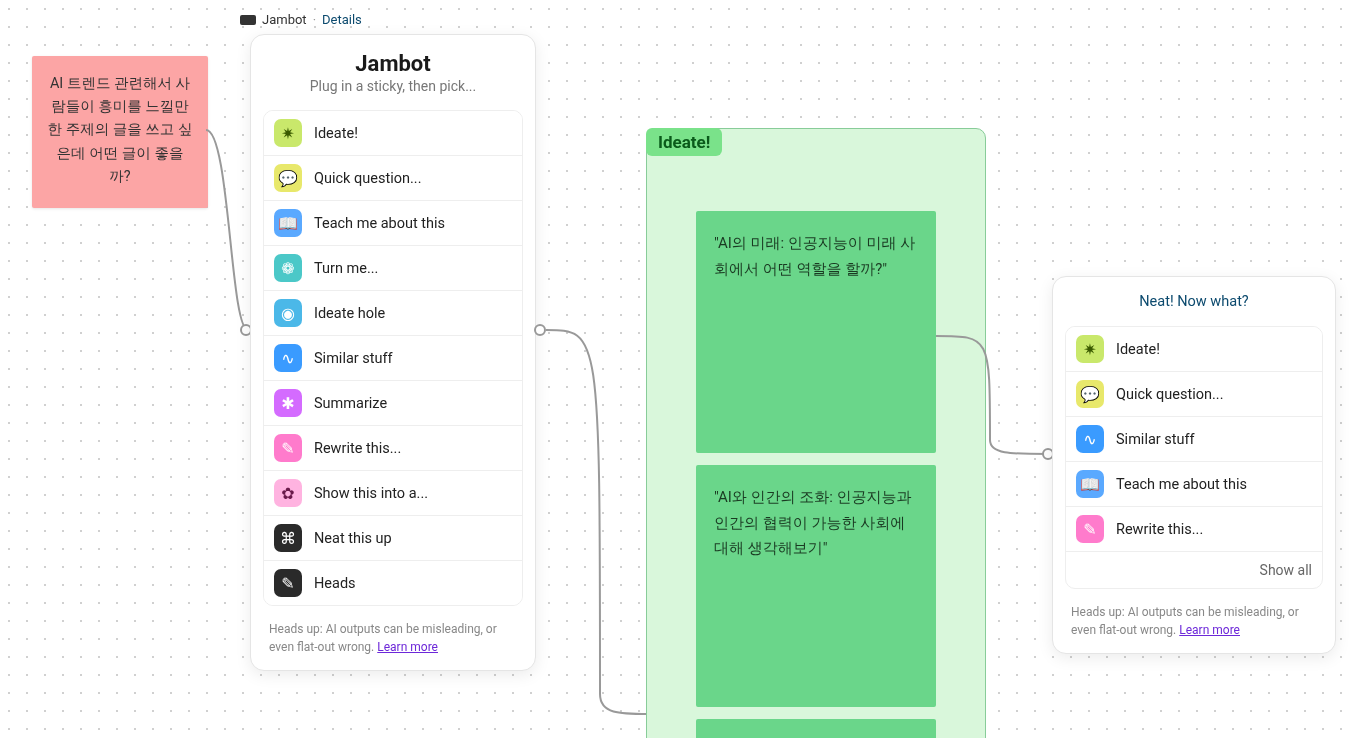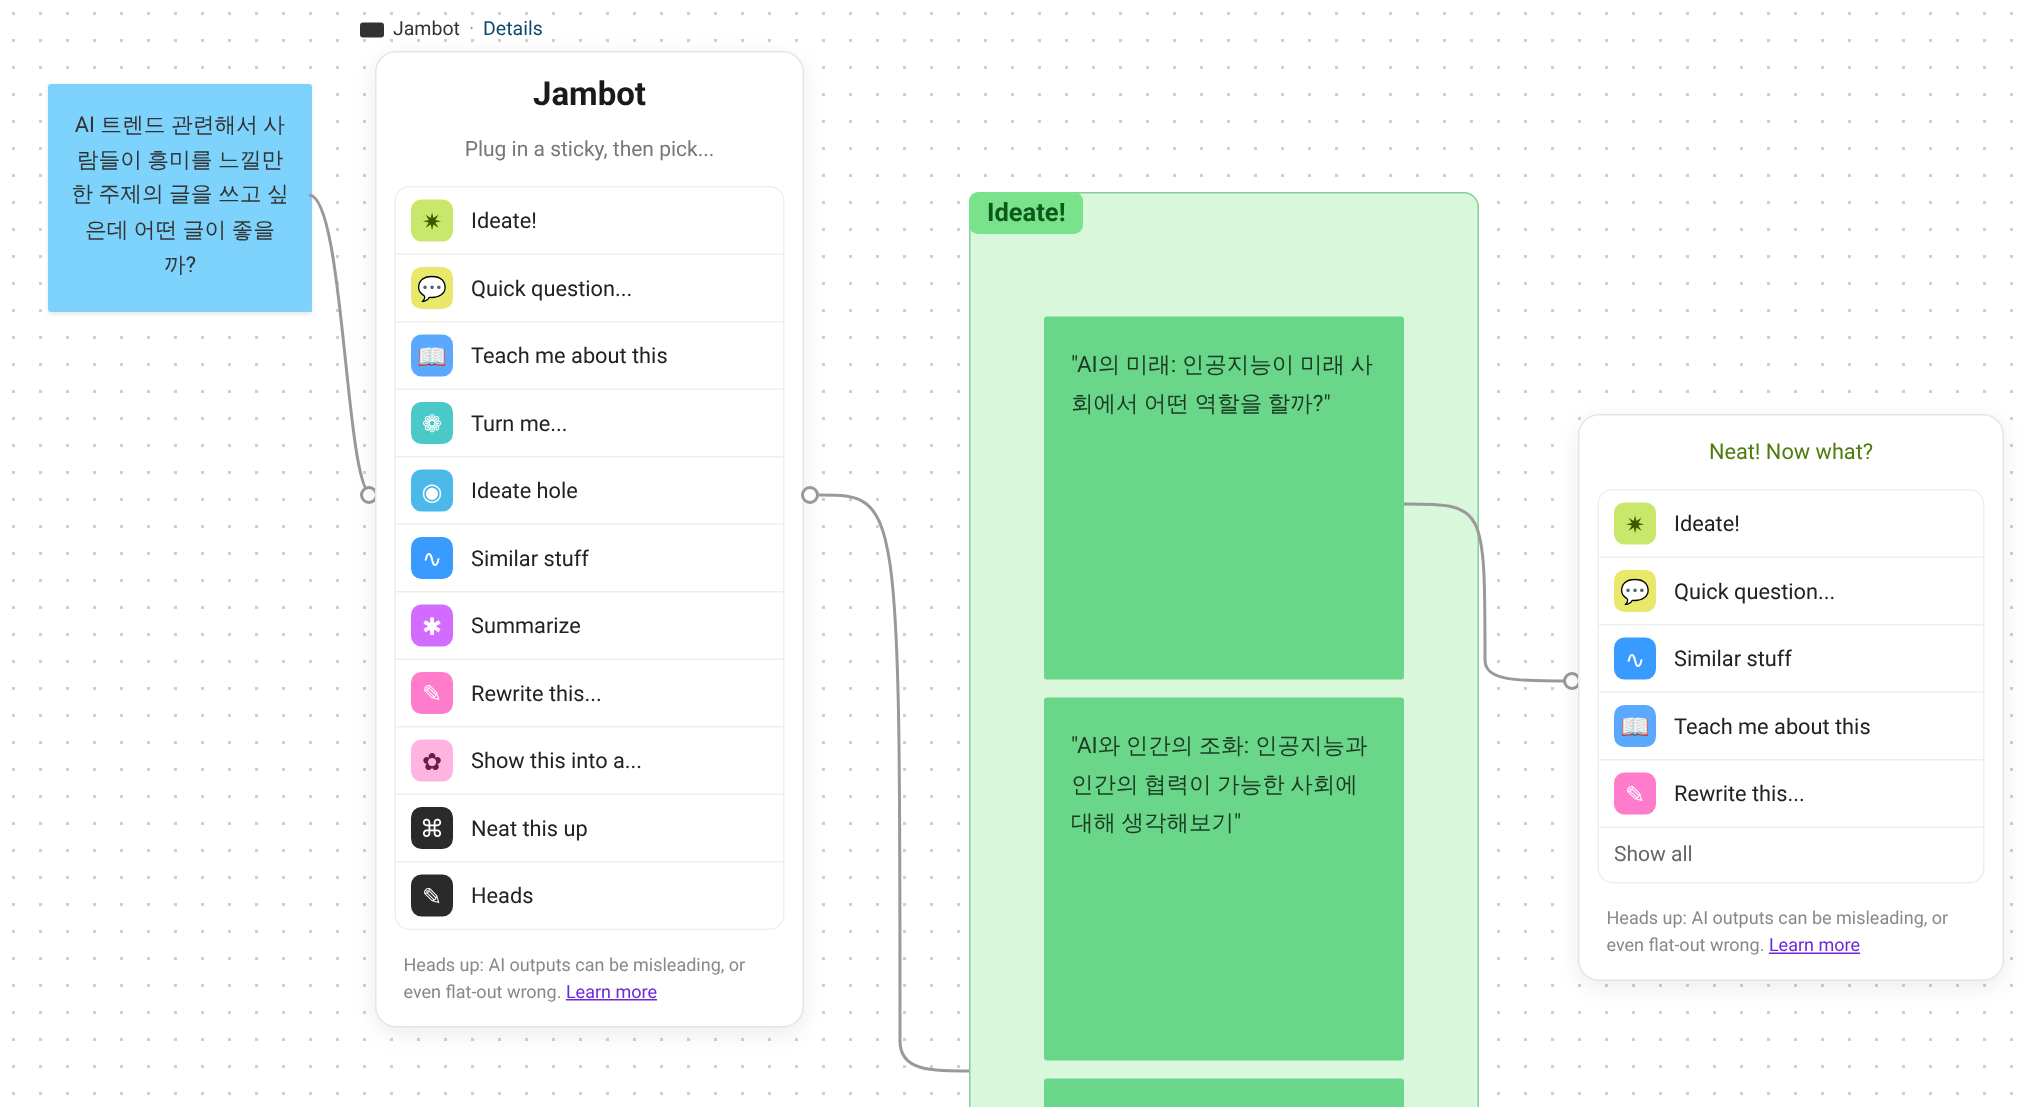--- a/index.html
+++ b/index.html
@@ -19,21 +19,21 @@
   .header-crumb .logo {
     width: 16px; height: 10px; background: #333; border-radius: 2px;
     position: relative;
   }
   .header-crumb .dot { color: #999; }
   .header-crumb .details { color: #0c4a6e; }
 
   .sticky {
     position: absolute;
     width: 176px; height: 152px;
-    background: #7dd3fc;
+    background: #fca5a5;
     padding: 16px 14px;
     font-size: 14.5px;
     line-height: 1.6;
     text-align: center;
     color: #333;
     border-radius: 2px;
     box-shadow: 0 1px 3px rgba(0,0,0,0.1);
   }
   .sticky.yellow { top: 56px; left: 32px; }
 
@@ -45,21 +45,21 @@
     box-shadow: 0 4px 16px rgba(0,0,0,0.08);
   }
   .panel.main {
     top: 34px; left: 250px; width: 286px;
     padding: 16px 12px 14px 12px;
   }
   .panel.main h2 {
     text-align: center; font-size: 22px; font-weight: 700; color: #1a1a1a;
   }
   .panel.main .sub {
-    text-align: center; font-size: 14px; color: #777; margin-top: 16px;
+    text-align: center; font-size: 14px; color: #777; margin-top: 2px;
   }
   .menu {
     margin-top: 16px;
     border: 1px solid #eee;
     border-radius: 10px;
     overflow: hidden;
   }
   .menu-item {
     display: flex; align-items: center; gap: 12px;
     padding: 8px 10px;
@@ -120,25 +120,25 @@
     line-height: 1.7;
     color: #1a3a22;
     border-radius: 2px;
   }
 
   .panel.next {
     top: 276px; left: 1052px; width: 284px;
     padding: 16px 12px 14px 12px;
   }
   .panel.next .title {
-    text-align: center; font-size: 14.5px; color: #4d7c0f;
+    text-align: center; font-size: 14.5px; color: #0c4a6e;
     margin-bottom: 12px;
   }
   .show-all {
-    text-align: left; font-size: 14px; color: #666;
+    text-align: right; font-size: 14px; color: #666;
     padding: 10px; cursor: pointer; border-top: 1px solid #eee;
   }
 
   svg.connector {
     position: absolute; pointer-events: none;
   }
   .node-dot {
     position: absolute; width: 12px; height: 12px; border-radius: 50%;
     background: #fff; border: 2px solid #999;
   }

